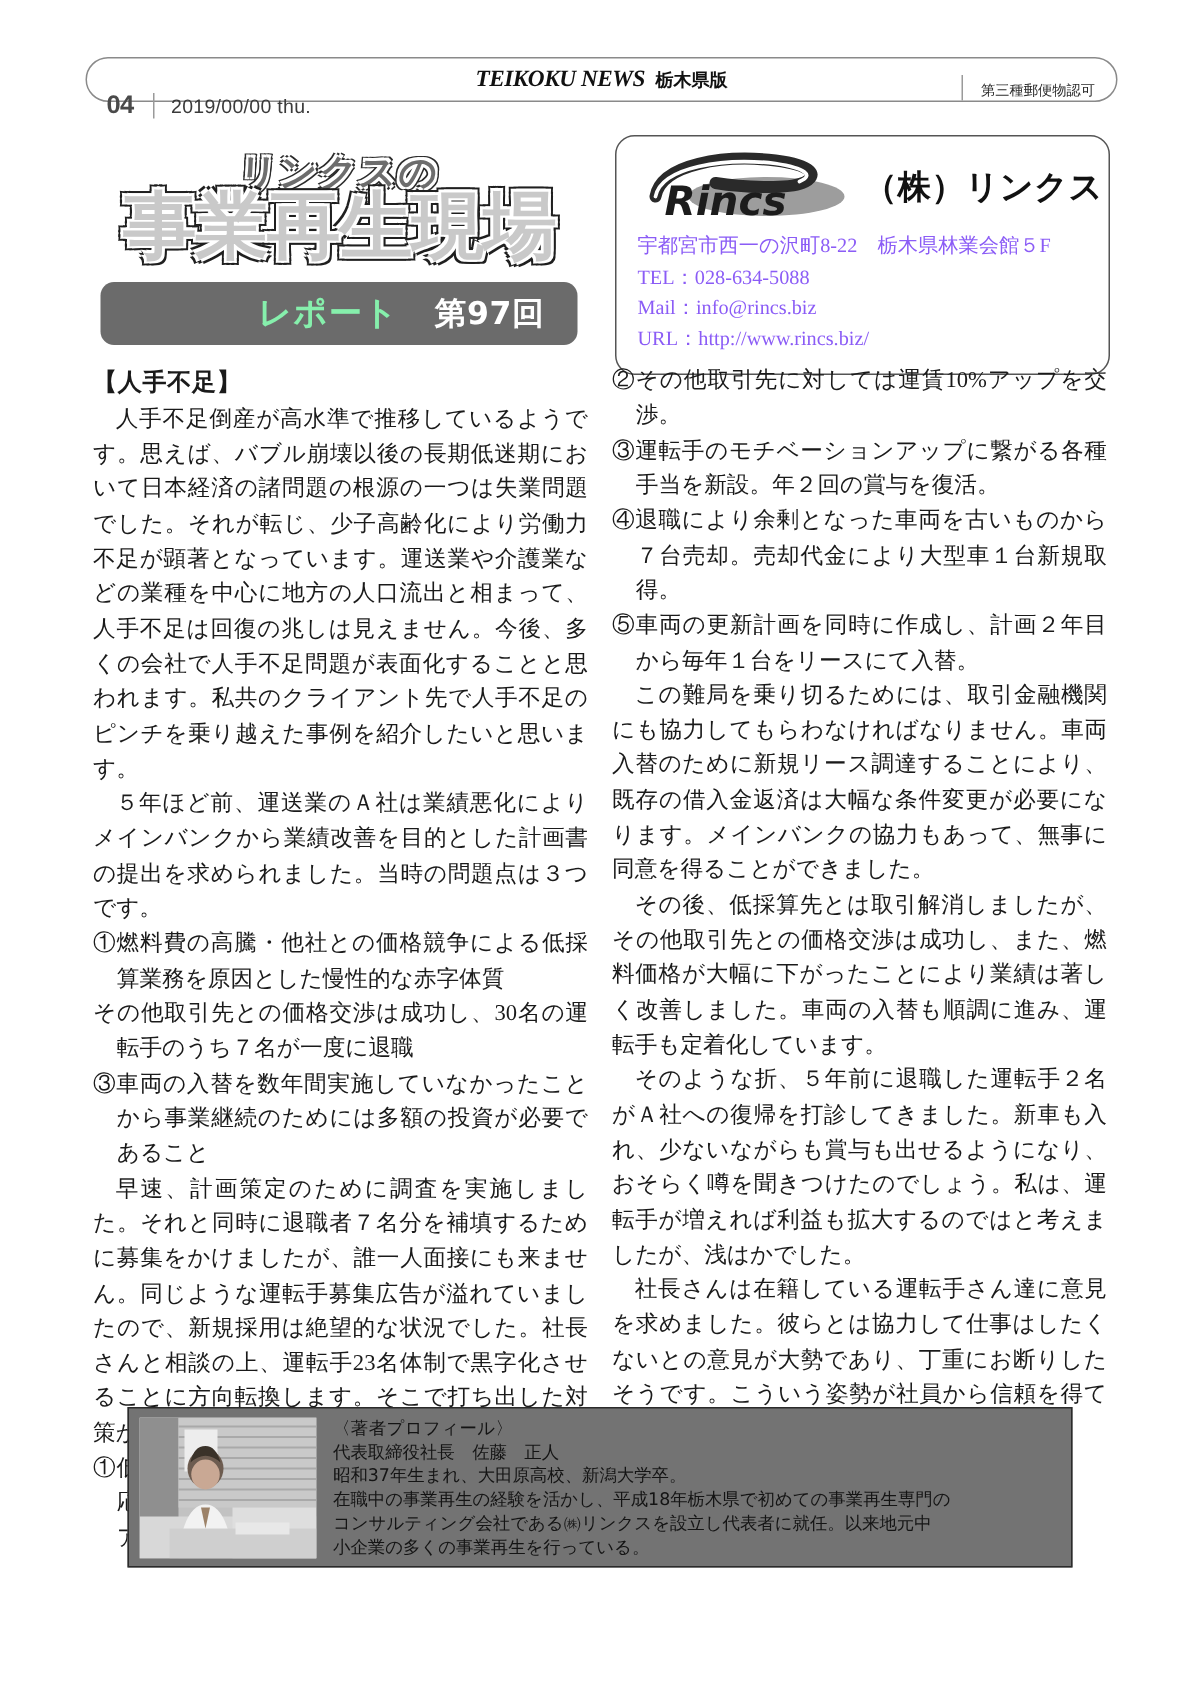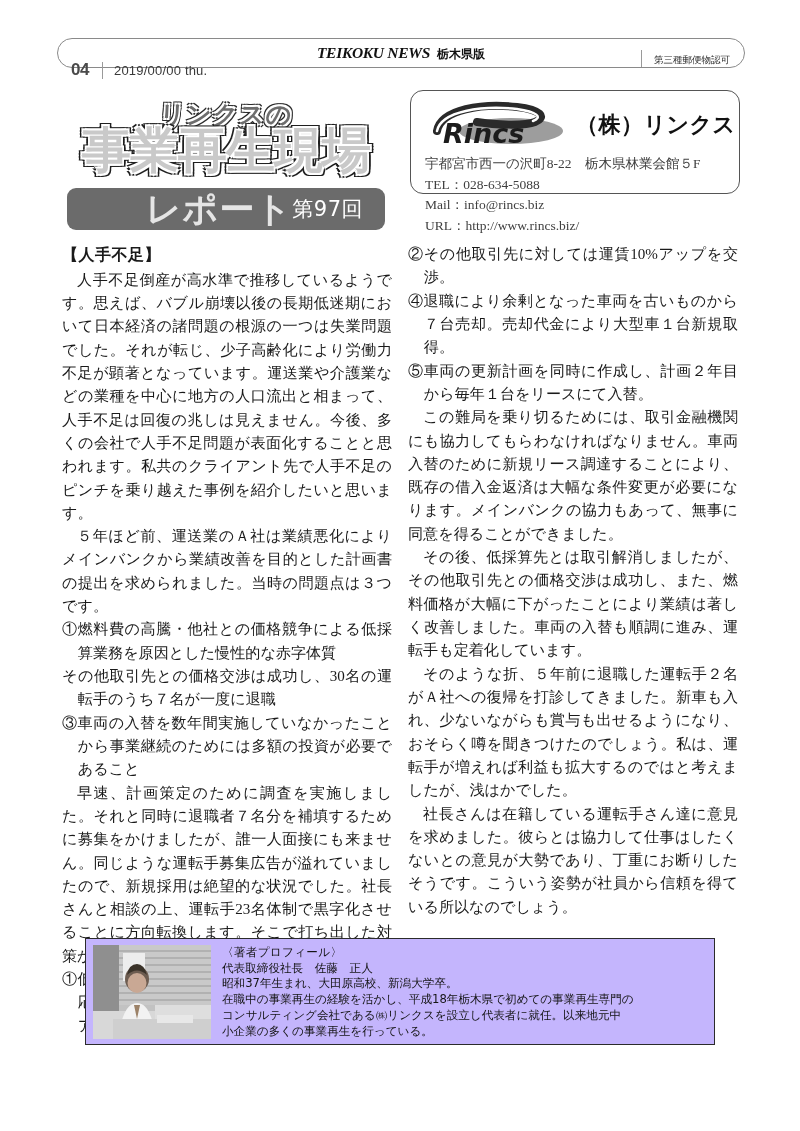--- a/index.html
+++ b/index.html
@@ -154,39 +154,40 @@
     border-radius: 9px;
     display: flex;
     align-items: center;
     justify-content: flex-end;
     padding-right: 22px;
     box-sizing: border-box;
   }
   .banner-report {
     font-family: "DejaVu Sans", sans-serif;
     font-weight: bold;
-    font-size: 35px;
-    color: #e5e5e5;
+    font-size: 22px;
+    color: #86efac;
     letter-spacing: 1px;
   }
   .banner-issue {
     font-family: "DejaVu Sans", sans-serif;
-    font-weight: normal;
+    font-weight: bold;
     font-size: 21px;
     color: #ffffff;
+    margin-left: 24px;
     letter-spacing: 0.5px;
   }
 
   
   .company-box {
     position: absolute;
     left: 410px;
     top: 90px;
     width: 330px;
-    height: 104px;
+    height: 160px;
     border: 1px solid #555;
     border-radius: 13px;
     box-sizing: border-box;
     background: #fff;
     padding: 9px 10px 0 14px;
   }
   .company-head {
     display: flex;
     align-items: center;
     height: 50px;
@@ -205,21 +206,21 @@
     color: #111;
     margin-left: 6px;
     letter-spacing: 0.5px;
     white-space: nowrap;
   }
   .company-lines {
     margin-top: 4px;
     font-family: "Liberation Serif", serif;
     font-size: 13.5px;
     line-height: 1.52;
-    color: #404040;
+    color: #8b5cf6;
   }
   .company-lines div { white-space: nowrap; }
 
   
   .col {
     position: absolute;
     top: 243px;
     width: 330px;
     font-family: "Liberation Serif", "DejaVu Serif", serif;
     font-size: 15.1px;
@@ -249,21 +250,21 @@
 
   
   .profile-box {
     position: absolute;
     left: 85px;
     top: 938px;
     width: 630px;
     height: 107px;
     border: 1px solid #2b2b2b;
     box-sizing: border-box;
-    background: #c4b5fd;
+    background: #737373;
     padding: 6px 8px 6px 7px;
     display: flex;
   }
   .profile-photo {
     width: 118px;
     height: 94px;
     flex: none;
     position: relative;
     overflow: hidden;
     background: #b9b9b9;
@@ -335,20 +336,21 @@
       <p class="item">その他取引先との価格交渉は成功し、30名の運転手のうち７名が一度に退職</p>
       <p class="item">③車両の入替を数年間実施していなかったことから事業継続のためには多額の投資が必要であること</p>
       <p class="para">早速、計画策定のために調査を実施しました。それと同時に退職者７名分を補填するために募集をかけましたが、誰一人面接にも来ません。同じような運転手募集広告が溢れていましたので、新規採用は絶望的な状況でした。社長さんと相談の上、運転手23名体制で黒字化させることに方向転換します。そこで打ち出した対策が</p>
       <p class="item">①低採算先に対しては運賃20％アップを交渉。応じてもらえない場合には取引解消。（20％アップ出来れば傭車にて対応可）</p>
     </div>
 </div>
 
 <div class="col col-right">
   <div id="right-body">
       <p class="item">②その他取引先に対しては運賃10%アップを交渉。</p>
+      <p class="item">③運転手のモチベーションアップに繋がる各種手当を新設。年２回の賞与を復活。</p>
       <p class="item">④退職により余剰となった車両を古いものから７台売却。売却代金により大型車１台新規取得。</p>
       <p class="item">⑤車両の更新計画を同時に作成し、計画２年目から毎年１台をリースにて入替。</p>
       <p class="para">この難局を乗り切るためには、取引金融機関にも協力してもらわなければなりません。車両入替のために新規リース調達することにより、既存の借入金返済は大幅な条件変更が必要になります。メインバンクの協力もあって、無事に同意を得ることができました。</p>
       <p class="para">その後、低採算先とは取引解消しましたが、その他取引先との価格交渉は成功し、また、燃料価格が大幅に下がったことにより業績は著しく改善しました。車両の入替も順調に進み、運転手も定着化しています。</p>
       <p class="para">そのような折、５年前に退職した運転手２名がＡ社への復帰を打診してきました。新車も入れ、少ないながらも賞与も出せるようになり、おそらく噂を聞きつけたのでしょう。私は、運転手が増えれば利益も拡大するのではと考えましたが、浅はかでした。</p>
       <p class="para">社長さんは在籍している運転手さん達に意見を求めました。彼らとは協力して仕事はしたくないとの意見が大勢であり、丁重にお断りしたそうです。こういう姿勢が社員から信頼を得ている所以なのでしょう。</p>
     </div>
 </div>
 
 <div class="profile-box">

